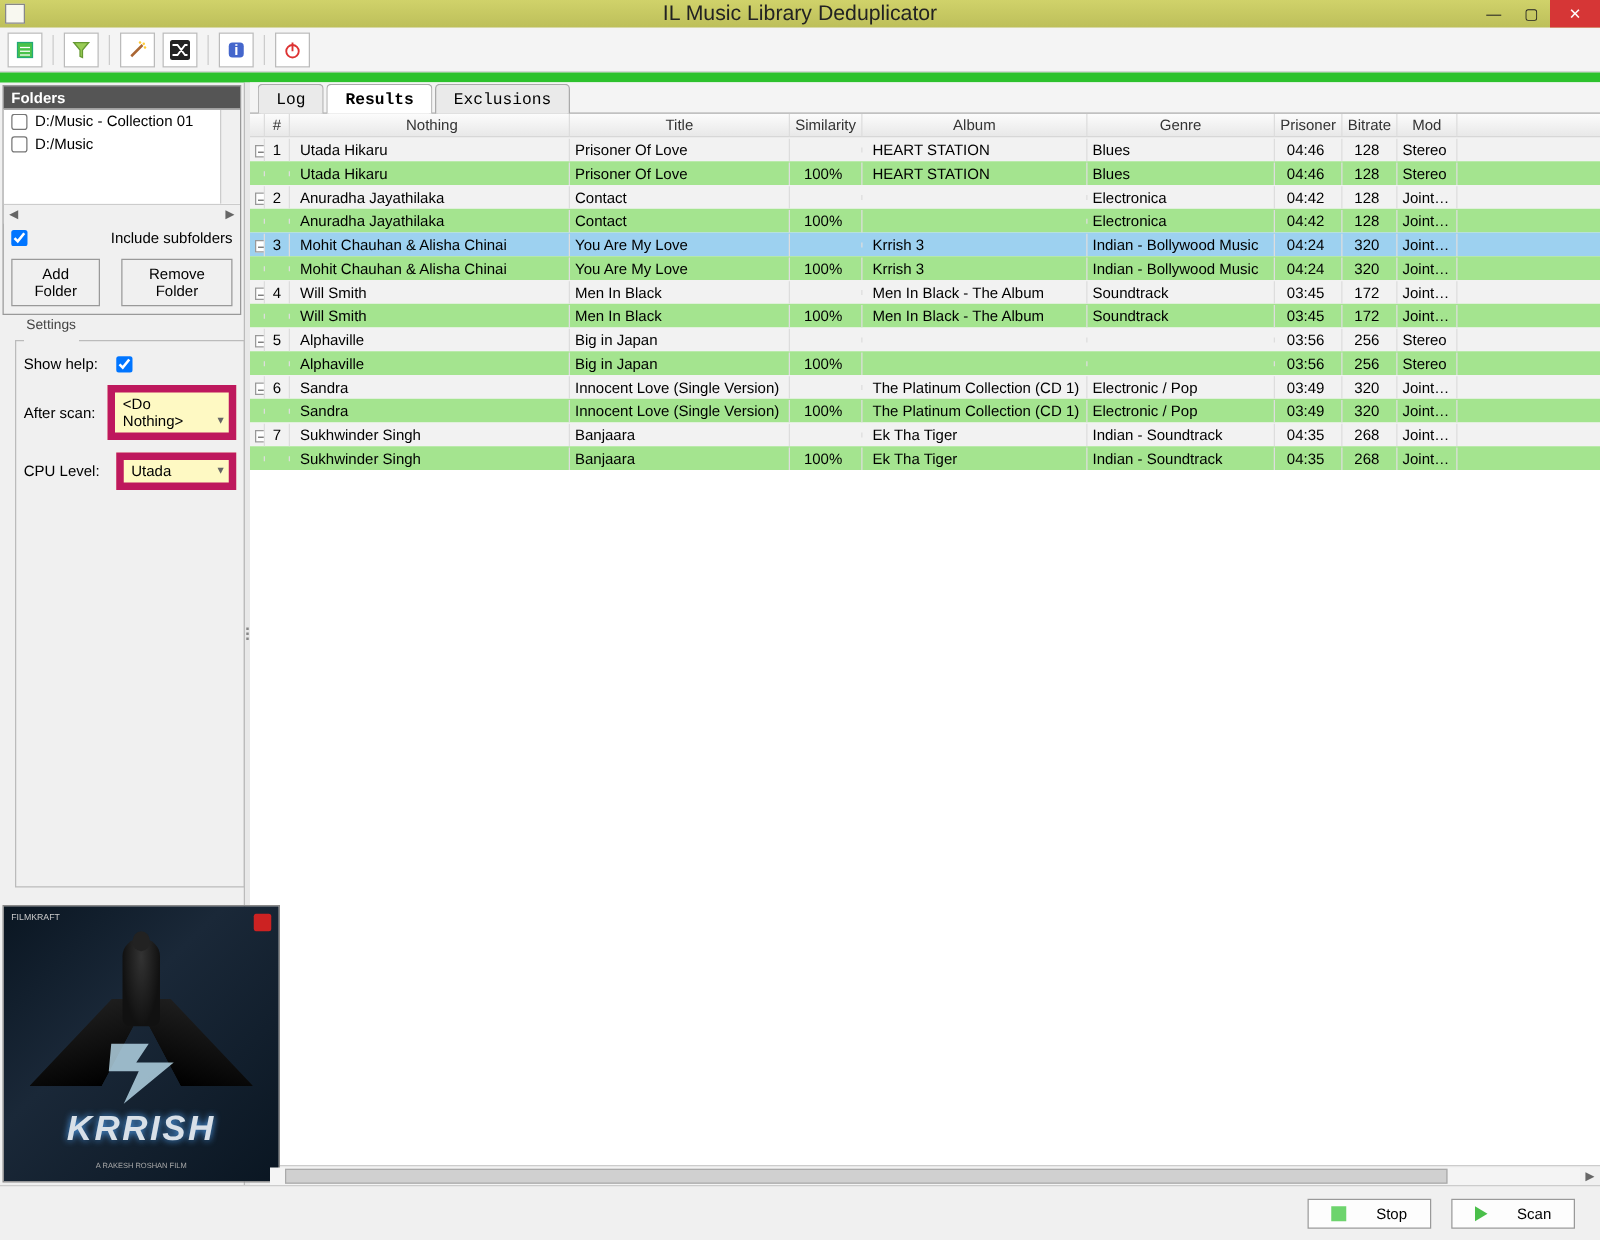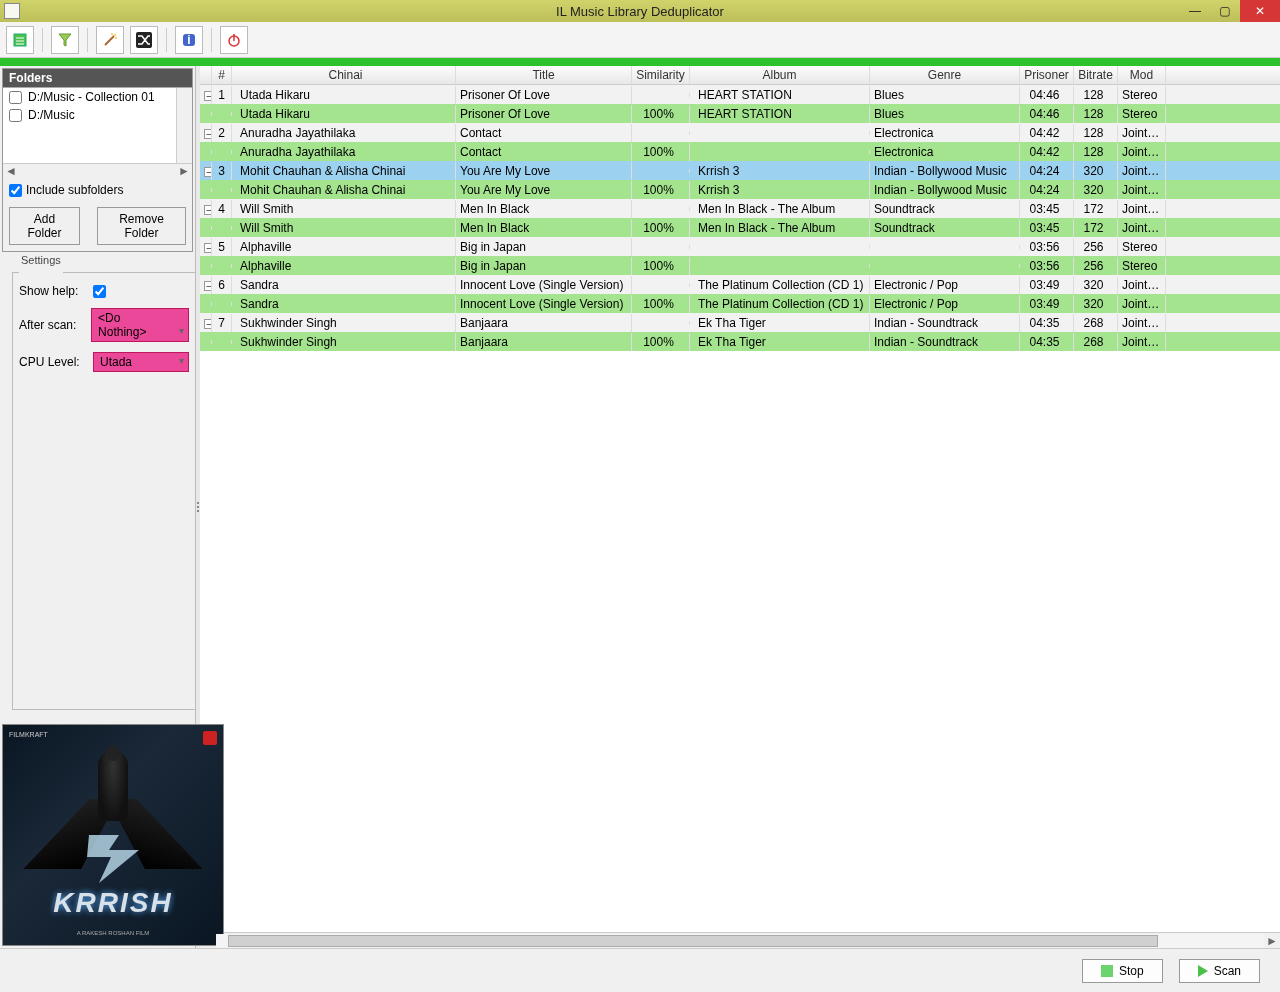--- a/index.html
+++ b/index.html
@@ -1,19 +1,19 @@
 <!DOCTYPE html>
 <html><head>
 <meta charset="utf-8">
 <style>
 * { box-sizing: border-box; margin: 0; padding: 0; font-family: "Segoe UI", Tahoma, sans-serif; font-size: 12px; }
 html, body { width: 1280px; height: 992px; overflow: hidden; background: #f0f0f0; }
 
 .titlebar { height: 22px; background: linear-gradient(#d0d26a, #bdbf5a); display: flex; align-items: center; padding-left: 4px; position: relative; }
-.titlebar .title { position: absolute; left: 50%; transform: translateX(-50%); color: #222; font-size: 13px; }
+.titlebar .title { position: absolute; left: 50%; transform: translateX(-50%); color: #222; font-size: 17px; }
 .win-controls { position: absolute; right: 0; top: 0; display: flex; height: 22px; }
 .win-btn { width: 30px; height: 22px; display: flex; align-items: center; justify-content: center; color: #222; }
 .win-btn.close { background: #d63636; color: #fff; width: 40px; }
 .app-icon { width: 16px; height: 16px; background: #f8f8f0; border: 1px solid #888; margin-right: 6px; }
 
 .toolbar { height: 36px; background: #f4f4f4; border-bottom: 1px solid #ccc; display: flex; align-items: center; padding: 0 6px; gap: 6px; }
 .tool-btn { width: 28px; height: 28px; border: 1px solid #bbb; background: #fff; display: flex; align-items: center; justify-content: center; }
 .tool-sep { width: 1px; height: 24px; background: #ccc; margin: 0 2px; }
 
 .progress-bar { height: 8px; background: #2dc22d; margin: 0; }
@@ -22,29 +22,29 @@
 
 .sidebar { width: 196px; display: flex; flex-direction: column; border-right: 1px solid #bbb; }
 .folders-panel { border: 1px solid #999; margin: 2px; }
 .folders-header { background: #555; color: #fff; font-weight: bold; padding: 2px 6px; font-size: 12px; }
 .folders-list { height: 76px; overflow: auto; background: #fff; border-top: 1px solid #aaa; position: relative; }
 .folder-item { display: flex; align-items: center; padding: 2px 6px; gap: 6px; }
 .folder-item input { margin: 0; }
 .folders-scroll { position: absolute; right: 0; top: 0; width: 16px; height: 100%; background: #f0f0f0; border-left: 1px solid #ccc; }
 .folders-hscroll { height: 16px; background: #f0f0f0; border-top: 1px solid #ccc; display: flex; justify-content: space-between; }
 .hscroll-arrow { width: 16px; text-align: center; color: #666; }
-.include-sub { display: flex; align-items: center; gap: 4px; padding: 4px 6px; }
+.include-sub { display: flex; align-items: center; gap: 16px; padding: 4px 6px; justify-content: space-between; }
 .folder-btns { display: flex; gap: 17px; padding: 6px; justify-content: center; }
 .folder-btns button { padding: 4px 12px; border: 1px solid #999; background: #f0f0f0; }
 
 .settings-panel { border: 1px solid #bbb; margin: 12px; padding: 6px; flex: 1; position: relative; }
 .settings-panel legend { font-size: 11px; color: #444; padding: 0 2px; position: relative; top: -12px; background: #f0f0f0; }
 .settings-row { display: flex; align-items: center; margin-bottom: 10px; gap: 6px; }
 .settings-row label { width: 68px; }
-.settings-row select, .settings-row .dropdown { border: 1px solid #be185d; background: #ec4899; padding: 2px 18px 2px 6px; position: relative; min-width: 96px; }
+.settings-row select, .settings-row .dropdown { border: 6px solid #be185d; background: #fef9c3; padding: 2px 18px 2px 6px; position: relative; min-width: 96px; }
 .dropdown::after { content: "▾"; position: absolute; right: 4px; color: #666; font-size: 10px; }
 
 .album-art { width: 222px; height: 222px; margin: 2px; background: linear-gradient(135deg, #0a1622, #1a2838 40%, #0a1622); position: relative; overflow: hidden; border: 1px solid #888; }
 .album-art .logo-tl { position: absolute; top: 6px; left: 6px; font-size: 7px; color: #ccc; }
 .album-art .logo-tr { position: absolute; top: 6px; right: 6px; width: 14px; height: 14px; background: #c22; border-radius: 2px; }
 .album-art .figure { position: absolute; top: 26px; left: 50%; transform: translateX(-50%); width: 90px; height: 130px; }
 .album-art .figure .body { position: absolute; top: 0; left: 50%; transform: translateX(-50%); width: 30px; height: 70px; background: radial-gradient(ellipse at 50% 20%, #333 0%, #111 70%); border-radius: 14px 14px 6px 6px; }
 .album-art .figure .head { position: absolute; top: -6px; left: 50%; transform: translateX(-50%); width: 14px; height: 16px; background: #222; border-radius: 50%; }
 .album-art .figure .coat-l { position: absolute; top: 48px; left: -26px; width: 58px; height: 70px; background: linear-gradient(160deg, #222, #000); transform: skewX(-28deg); clip-path: polygon(50% 0, 100% 0, 100% 100%, 0 100%); }
 .album-art .figure .coat-r { position: absolute; top: 48px; right: -26px; width: 58px; height: 70px; background: linear-gradient(-160deg, #222, #000); transform: skewX(28deg); clip-path: polygon(0 0, 50% 0, 100% 100%, 0 100%); }
@@ -85,21 +85,21 @@
 .row.selected { background: #9dd1f0; }
 .row .col-album { padding-left: 8px; }
 .expand-toggle { width: 10px; height: 10px; border: 1px solid #999; display: inline-flex; align-items: center; justify-content: center; font-size: 9px; line-height: 1; background: #fff; }
 
 .table-hscroll { height: 16px; background: #f0f0f0; border-top: 1px solid #ccc; display: flex; align-items: center; }
 .table-hscroll .track { flex: 1; height: 14px; background: #f4f4f4; position: relative; }
 .table-hscroll .thumb { position: absolute; left: 12px; top: 1px; height: 12px; width: 930px; background: #d0d0d0; border: 1px solid #aaa; }
 .table-hscroll .arrow { width: 16px; text-align: center; color: #666; }
 
 .footer { height: 44px; display: flex; align-items: center; justify-content: flex-end; padding: 0 20px; gap: 16px; border-top: 1px solid #ccc; background: #f0f0f0; }
-.footer button { padding: 4px 18px; border: 1px solid #999; background: #fdfdfd; display: flex; align-items: center; gap: 6px; }
+.footer button { padding: 4px 18px; border: 1px solid #999; background: #fdfdfd; display: flex; align-items: center; gap: 24px; }
 .stop-icon { width: 12px; height: 12px; background: #6dd46d; }
 .play-icon { width: 0; height: 0; border-left: 10px solid #4abf4a; border-top: 6px solid transparent; border-bottom: 6px solid transparent; }
 
 </style>
 </head>
 <body>
 
 <div class="titlebar">
   <span class="app-icon"></span>
   <span class="title">IL Music Library Deduplicator</span>
@@ -220,26 +220,31 @@
     </div>
   </div>
 
   <div class="splitter">
       <span></span>
       <span></span>
       <span></span>
     </div>
 
   <div class="content">
+    <div class="tabs">
+      <div class="tab">Log</div>
+      <div class="tab active">Results</div>
+      <div class="tab">Exclusions</div>
+    </div>
 
     <div class="table-wrap">
       <div class="table-header">
         <div class="col col-expand"></div>
         <div class="col col-idx">#</div>
-        <div class="col col-artist">Chinai</div>
+        <div class="col col-artist">Nothing</div>
         <div class="col col-title">Title</div>
         <div class="col col-sim">Similarity</div>
         <div class="col col-album">Album</div>
         <div class="col col-genre">Genre</div>
         <div class="col col-dur">Prisoner</div>
         <div class="col col-br">Bitrate</div>
         <div class="col col-mode">Mod</div>
       </div>
       <div id="rows-container">
           <div class="row light">

